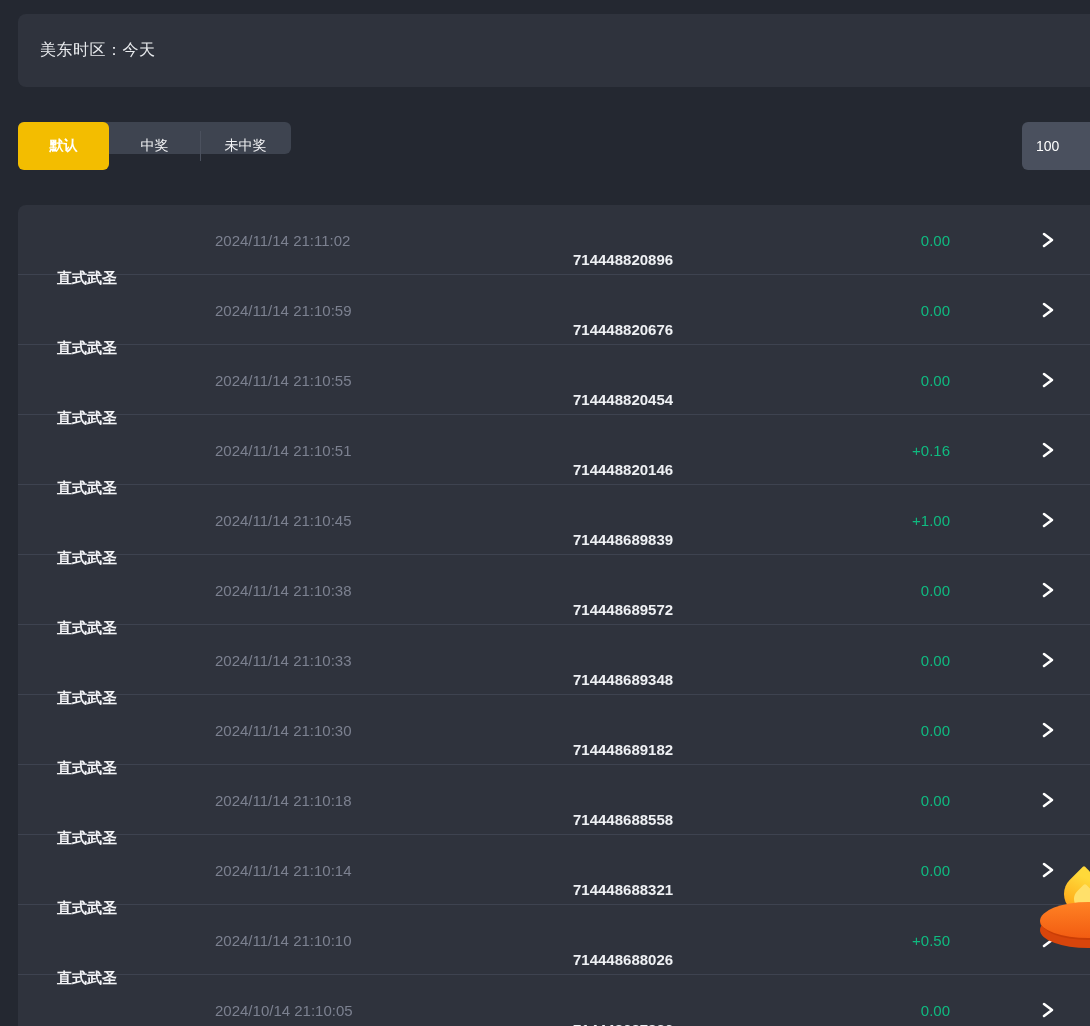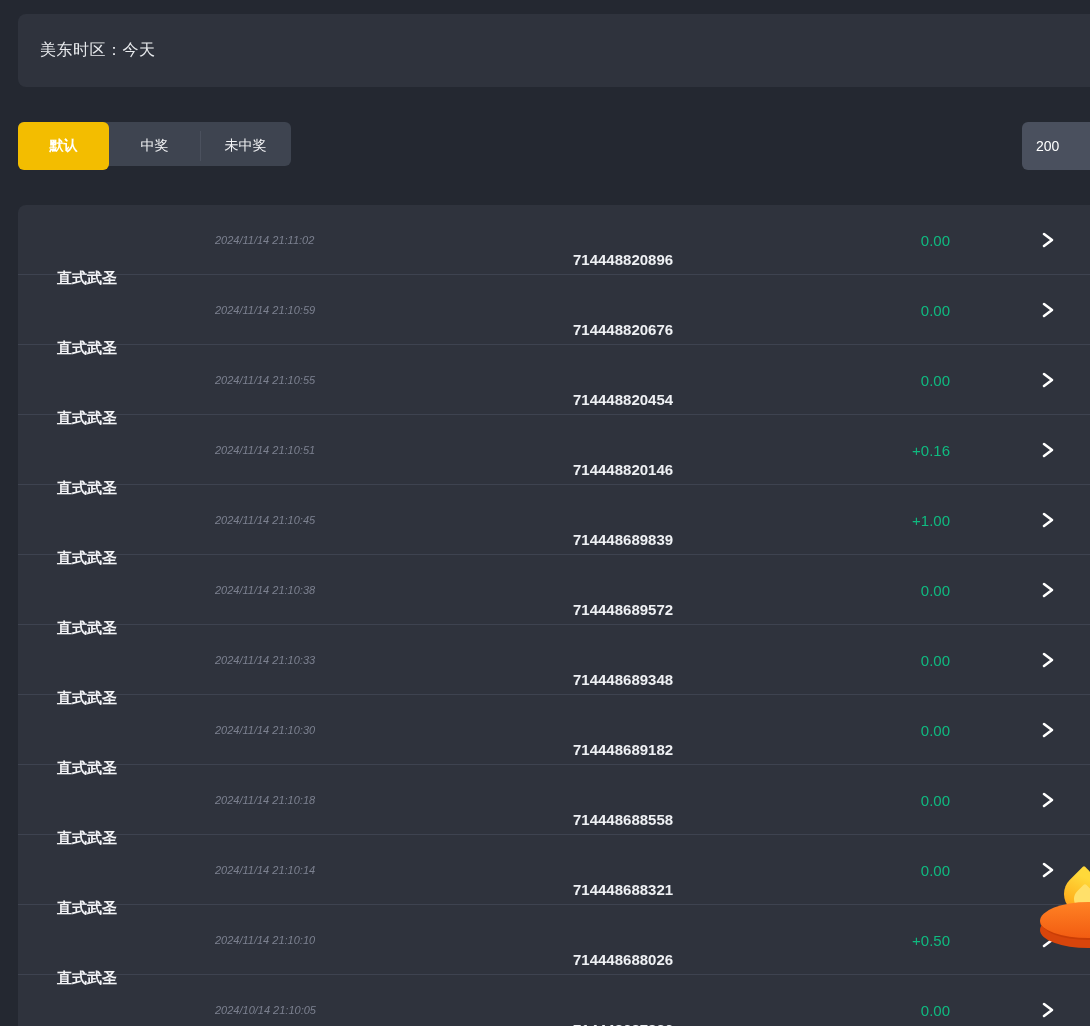--- a/index.html
+++ b/index.html
@@ -20,21 +20,21 @@
     display: flex; align-items: center;
     padding-left: 22px;
     font-size: 16px;
     color: #e9ebee;
     letter-spacing: .5px;
   }
 
   
   .tabs {
     position: absolute;
-    left: 18px; top: 122px; height: 44px;
+    left: 18px; top: 122px; height: 32px;
     display: flex;
     background: #3e4450;
     border-radius: 6px;
   }
   .tab {
     width: 91px; height: 48px;
     display: flex; align-items: center; justify-content: center;
     font-size: 14px;
     color: #f2f3f5;
     cursor: pointer;
@@ -78,21 +78,21 @@
     height: 70px;
     border-bottom: 1px solid #3e4350;
     cursor: pointer;
   }
   .row .c-name {
     position: absolute; left: 39px; top: 50%; transform: translateY(-50%);
     font-size: 15px; font-weight: bold; color: #f2f3f6; margin-top: 38px;
   }
   .row .c-time {
     position: absolute; left: 197px; top: 50%; transform: translateY(-50%);
-    font-size: 11px; color: #7c8190; font-style: italic;
+    font-size: 15px; color: #7c8190;
   }
   .row .c-order {
     position: absolute; left: 555px; top: 50%; transform: translateY(-50%);
     font-size: 15px; font-weight: bold; color: #eff1f4; margin-top: 19px;
   }
   .row .c-amount {
     position: absolute; right: 152px; top: 50%; transform: translateY(-50%);
     font-size: 15px; color: #0fbb80;
   }
   .row .c-chevron {
@@ -150,21 +150,21 @@
   </div>
   <div class="tab">
     <span>中奖</span>
   </div>
   <div class="tab">
     <span>未中奖</span>
   </div>
 </div>
 
 <div class="count-box">
-  <span>200</span>
+  <span>100</span>
 </div>
 
 <div class="list" id="record-list">
   <div class="row">
     <span class="c-name">直式武圣</span>
     <span class="c-time">2024/11/14 21:11:02</span>
     <span class="c-order">714448820896</span>
     <span class="c-amount">0.00</span>
     <span class="c-chevron">
       <svg width="14" height="16" viewBox="0 0 14 16">

